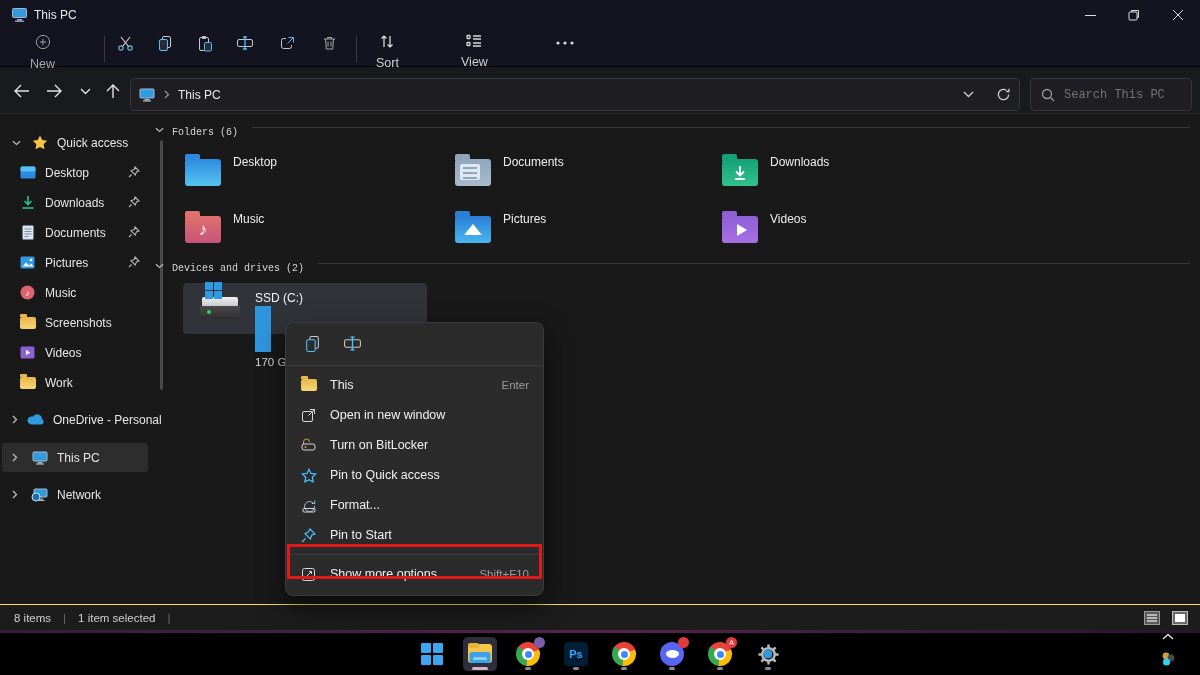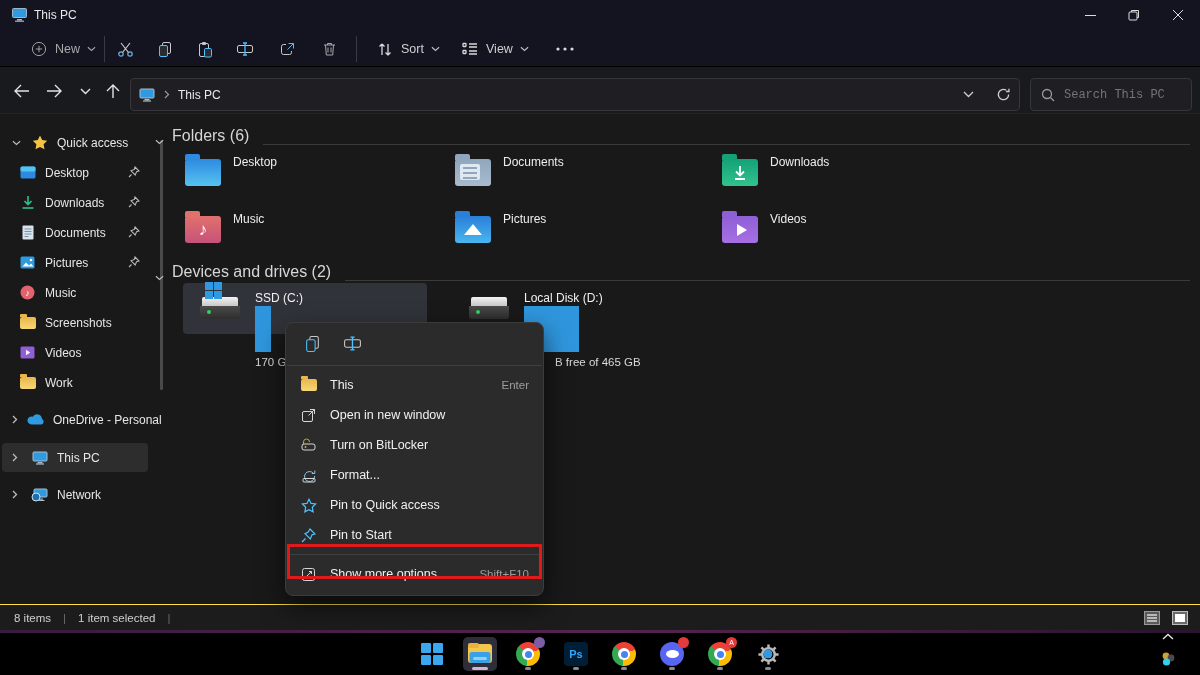--- a/index.html
+++ b/index.html
@@ -10,42 +10,42 @@
 
   
   #win { position:absolute; left:0; top:0; width:1200px; height:630px; background:#191919; }
   #titlebar { position:absolute; left:0; top:0; width:1200px; height:30px; background:#141420; }
   #toolbar  { position:absolute; left:0; top:30px; width:1200px; height:37px; background:#141420; border-bottom:1px solid #000; }
   #navrow   { position:absolute; left:0; top:68px; width:1200px; height:46px; background:#191a1e; border-bottom:1px solid #242428; }
 
   .wtitle { position:absolute; left:34px; top:8px; font-size:12px; color:#e8e8e8; }
   .wctl { position:absolute; top:0; width:44px; height:30px; display:flex; align-items:center; justify-content:center; color:#dcdcdc; }
 
-  .tb-btn { position:absolute; top:34px; height:30px; display:flex; align-items:center; gap:7px; color:#cfcfcf; font-size:12.5px; padding:0 6px; border-radius:4px; }
+  .tb-btn { position:absolute; top:34px; height:30px; display:flex; align-items:center; gap:7px; color:#cfcfcf; font-size:12.5px; padding:0 6px; border-radius:4px;flex-direction:column; }
   .tb-ic { display:flex; align-items:center; justify-content:center; width:18px; height:18px; }
   .tb-div { position:absolute; top:36px; width:1px; height:26px; background:#3a3a40; }
 
   .navbtn { position:absolute; top:77px; width:28px; height:28px; display:flex; align-items:center; justify-content:center; color:#e3e3e3; border-radius:4px; }
   #addressbox { position:absolute; left:130px; top:78px; width:890px; height:33px; background:#1f1f23; border:1px solid #36363b; border-radius:4px; display:flex; align-items:center; padding:0 8px; }
   #searchbox  { position:absolute; left:1030px; top:78px; width:162px; height:33px; background:#1f1f23; border:1px solid #36363b; border-radius:4px; display:flex; align-items:center; gap:9px; padding:0 10px; }
   #searchbox input { background:transparent; border:none; outline:none; color:#9a9a9a; font-size:12px; width:110px; font-family:Liberation Mono, monospace; }
   .addr-txt { color:#e8e8e8; font-size:12px; margin-left:8px; }
 
   
   .side-item { position:absolute; left:2px; width:146px; height:29px; display:flex; align-items:center; border-radius:4px; font-size:12px; color:#e6e6e6; }
   .side-item.sel { background:#2d2d2d; }
   .side-chev { width:10px; margin-left:10px; color:#bdbdbd; display:flex; }
   .side-ic { width:17px; height:16px; margin-left:9px; display:flex; align-items:center; justify-content:center; flex:none; }
   .side-ic.child { margin-left:17px; }
   .side-lab { margin-left:9px; white-space:nowrap; }
   .side-pin { position:absolute; right:8px; top:8px; width:12px; height:12px; color:#b9b9b9; }
   #side-scroll { position:absolute; left:160px; top:140px; width:3px; height:250px; background:#4a4a4a; border-radius:2px; }
 
   
-  .sec-head { position:absolute; display:flex; align-items:flex-end; color:#d6d6d6; font-size:16px; }
+  .sec-head { position:absolute; display:flex; align-items:flex-start; color:#d6d6d6; font-size:10px;font-family:Liberation Mono, monospace; }
   .sec-chev { color:#bdbdbd; margin-right:8px; display:flex; }
   .sec-line { height:1px; background:#3a3a3a; flex:1; margin-left:14px; }
 
   .tile { position:absolute; display:flex; gap:12px; width:250px; height:46px; }
   .tile .tlabel { margin-top:5px; font-size:12px; color:#ededed; }
 
   .fold { --t:#2e8ae0; --b:#55c3f0; position:relative; width:36px; height:27px; margin-top:9px; border-radius:3px; background:linear-gradient(180deg,var(--t),var(--b)); flex:none; }
   .fold::before { content:""; position:absolute; top:-5px; left:0; width:15px; height:6px; border-radius:2px 2px 0 0; background:var(--t); }
   .fold .glyph { position:absolute; inset:0; display:flex; align-items:center; justify-content:center; }
 
@@ -538,32 +538,20 @@
             <i></i>
             <i></i>
           </span>
     </span>
     <span>
       <span class="dt-name">SSD (C:)</span>
       <span class="dt-bar"><span class="dt-fill" style="display: block; width: 34%; height: 100%;"></span></span>
       <span class="dt-info">170 GB</span>
     </span>
   </div>
-  <div class="drive-tile" style="left:452px; top:283px; width:250px; height:51px">
-    <span class="drive-ic">
-      <span class="drive-lid"></span>
-          <span class="drive-body"></span>
-          <span class="drive-led"></span>
-    </span>
-    <span>
-      <span class="dt-name">Local Disk (D:)</span>
-      <span class="dt-bar" style="width:174px"><span class="dt-fill" style="display: block; width: 47%; height: 100%;"></span></span>
-      <span class="dt-info" style="margin-left:31px">B free of 465 GB</span>
-    </span>
-  </div>
 
   <div id="cmenu">
     <div class="cm-iconrow">
       <span>
             <svg width="17" height="18" viewBox="0 0 16 17" fill="none">
               <rect x="5.5" y="1.5" width="8" height="11" rx="1.5" stroke="#c9c9c9"></rect>
               <rect x="2.5" y="4.5" width="8" height="11" rx="1.5" stroke="#4cc2ff" fill="#2b2b2b"></rect>
             </svg>
           </span>
       <span>
@@ -596,35 +584,35 @@
             <svg width="16" height="14" viewBox="0 0 16 14" fill="none">
               <path d="M2.5 6V4a3 3 0 0 1 6 0" stroke="#c9a23c"></path>
               <rect x="1" y="6" width="13" height="6" rx="2" stroke="#d6d6d6"></rect>
               <circle cx="4.5" cy="9" r="1" fill="#c9a23c"></circle>
             </svg>
           </span>
       <span>Turn on BitLocker</span>
     </div>
     <div class="cm-item">
       <span class="cm-ic">
+            <svg width="16" height="15" viewBox="0 0 16 15" fill="none" stroke="#4cc2ff" stroke-width="1.2">
+              <path d="M8 1.2l2 4.2 4.6.6-3.3 3.2.8 4.6L8 11.6l-4.1 2.2.8-4.6L1.4 6l4.6-.6z"></path>
+            </svg>
+          </span>
+      <span>Pin to Quick access</span>
+    </div>
+    <div class="cm-item">
+      <span class="cm-ic">
             <svg width="16" height="16" viewBox="0 0 16 16" fill="none">
               <path d="M12.5 6.5A5 5 0 1 0 13.5 9" stroke="#8fc3e8"></path>
               <path d="M13.8 3.5v3h-3" stroke="#8fc3e8"></path>
               <rect x="2" y="11.5" width="12" height="3.5" rx="1" stroke="#d6d6d6"></rect>
             </svg>
           </span>
       <span>Format...</span>
-    </div>
-    <div class="cm-item">
-      <span class="cm-ic">
-            <svg width="16" height="15" viewBox="0 0 16 15" fill="none" stroke="#4cc2ff" stroke-width="1.2">
-              <path d="M8 1.2l2 4.2 4.6.6-3.3 3.2.8 4.6L8 11.6l-4.1 2.2.8-4.6L1.4 6l4.6-.6z"></path>
-            </svg>
-          </span>
-      <span>Pin to Quick access</span>
     </div>
     <div class="cm-item">
       <span class="cm-ic">
             <svg width="15" height="15" viewBox="0 0 15 15" fill="none" stroke="#4cc2ff" stroke-width="1.2">
               <path d="M9 1l5 5-3 .8L9.3 11 4 5.7 7.2 4z"></path>
               <path d="M4.5 10.5L1 14"></path>
             </svg>
           </span>
       <span>Pin to Start</span>
     </div>

